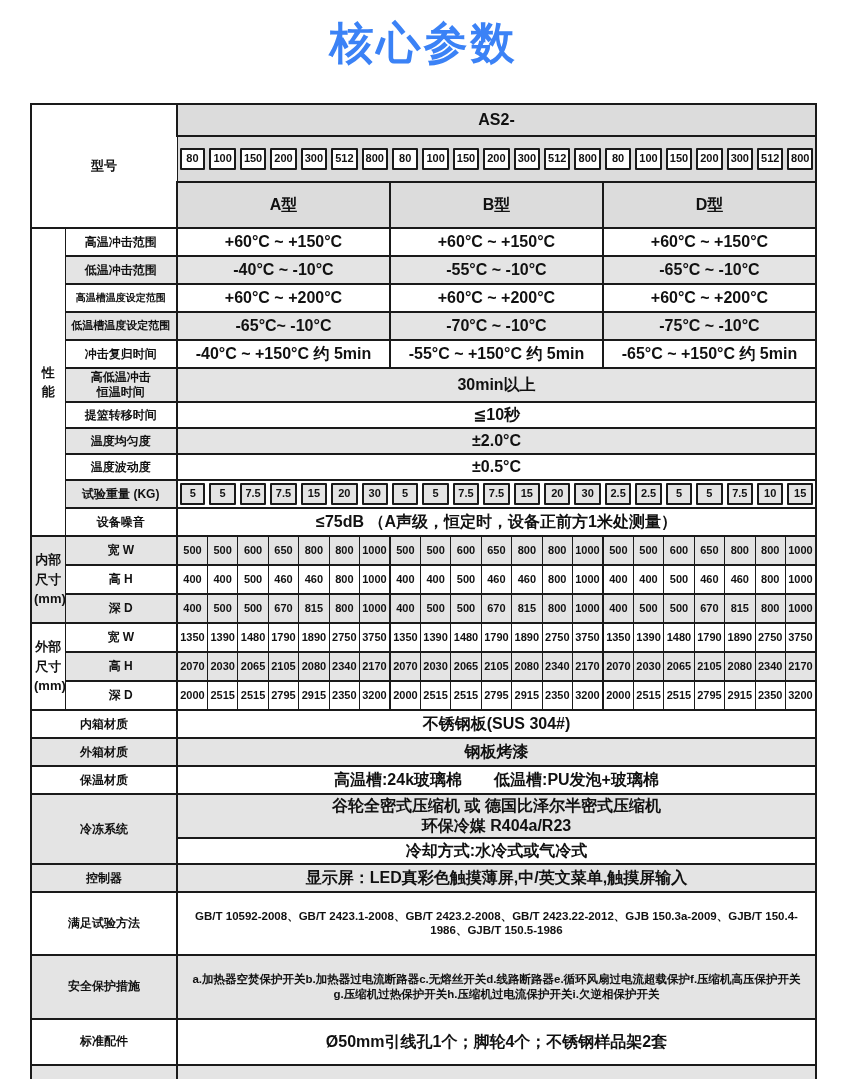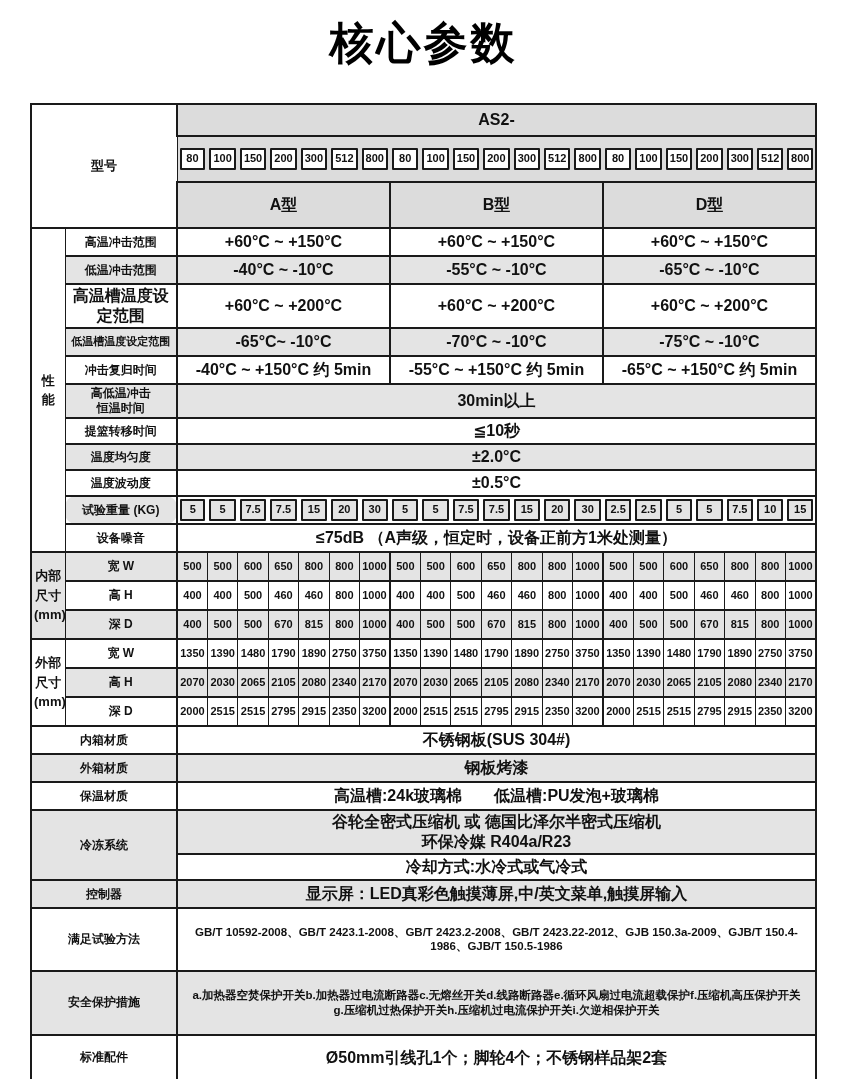--- a/index.html
+++ b/index.html
@@ -1,33 +1,33 @@
 <!DOCTYPE html>
 <html><head>
 <meta charset="utf-8">
 <style>
   html,body{margin:0;padding:0;width:847px;height:1079px;background:#fff;overflow:hidden;
             font-family:"Liberation Sans","DejaVu Sans",sans-serif;color:#111;}
   .page-title{width:847px;text-align:center;margin-top:14px;font-size:44px;font-weight:900;
-              letter-spacing:3px;color:#000000;}
+              letter-spacing:3px;color:#3b82f6;}
   table.spec{border-collapse:collapse;table-layout:fixed;width:787px;margin:30px 0 0 30px;
              border:2px solid #1a1a1a;}
   td{border:1px solid #1a1a1a;border-top-width:2px;border-bottom-width:2px;
      text-align:center;vertical-align:middle;font-size:11px;font-weight:700;
      padding:1px 2px;overflow:hidden;white-space:pre-line;line-height:1.25;}
   td.lbl{font-size:12px;margin-left:44px;}
   td.grp-lbl{background:#fff;font-size:13px;line-height:1.5;}
   td.span-lbl{background:#fff;font-size:12px;}
   td.val{font-size:16px;}
   td.first{border-left-width:2px;}
   td.grp{border-left-width:2px;}
   tr.z td{background:#e4e4e4;}
   tr.hd td{background:#dcdcdc;}
   tr.nv td{border-left:none;border-right:none;padding:0 1px;}
-  tr.nv td.lbl{border-left:1px solid #1a1a1a;border-right:2px solid #1a1a1a;padding:1px 2px;border-radius:11px;}
+  tr.nv td.lbl{border-left:1px solid #1a1a1a;border-right:2px solid #1a1a1a;padding:1px 2px;}
   .inset{border:2px solid #1a1a1a;margin:2px 1px;padding:2px 0;border-radius:1px;}
   tr.nv-models td{background:#dcdcdc;}
   tr.nv-models .inset{background:#fff;}
   tr.nv-load td{background:#fff;}
   tr.nv-load td.lbl{background:#e4e4e4;}
   tr.nv-load .inset{background:#e4e4e4;}
   .h26{height:26px}.h28{height:28px}.h29{height:29px}.h30{height:46px}.h32{height:32px}
   .h36{height:36px}.h38{height:38px}.h50{height:32px}.h56{height:64px}
   td.wrapcell{font-size:11.5px;padding:16px 8px;white-space:normal;}
 </style>
@@ -105,21 +105,21 @@
     <td class="val grp" colspan="7">+60°C ~ +150°C</td>
     <td class="val grp" colspan="7">+60°C ~ +150°C</td>
   </tr>
   <tr class="h28 z">
     <td class="lbl">低温冲击范围</td>
     <td class="val first" colspan="7">-40°C ~ -10°C</td>
     <td class="val grp" colspan="7">-55°C ~ -10°C</td>
     <td class="val grp" colspan="7">-65°C ~ -10°C</td>
   </tr>
   <tr class="h28">
-    <td class="lbl" style="font-size:16px">高温槽温度设定范围</td>
+    <td class="lbl" style="font-size:10px">高温槽温度设定范围</td>
     <td class="val first" colspan="7">+60°C ~ +200°C</td>
     <td class="val grp" colspan="7">+60°C ~ +200°C</td>
     <td class="val grp" colspan="7">+60°C ~ +200°C</td>
   </tr>
   <tr class="h28 z">
     <td class="lbl" style="font-size:11px">低温槽温度设定范围</td>
     <td class="val first" colspan="7">-65°C~ -10°C</td>
     <td class="val grp" colspan="7">-70°C ~ -10°C</td>
     <td class="val grp" colspan="7">-75°C ~ -10°C</td>
   </tr>

